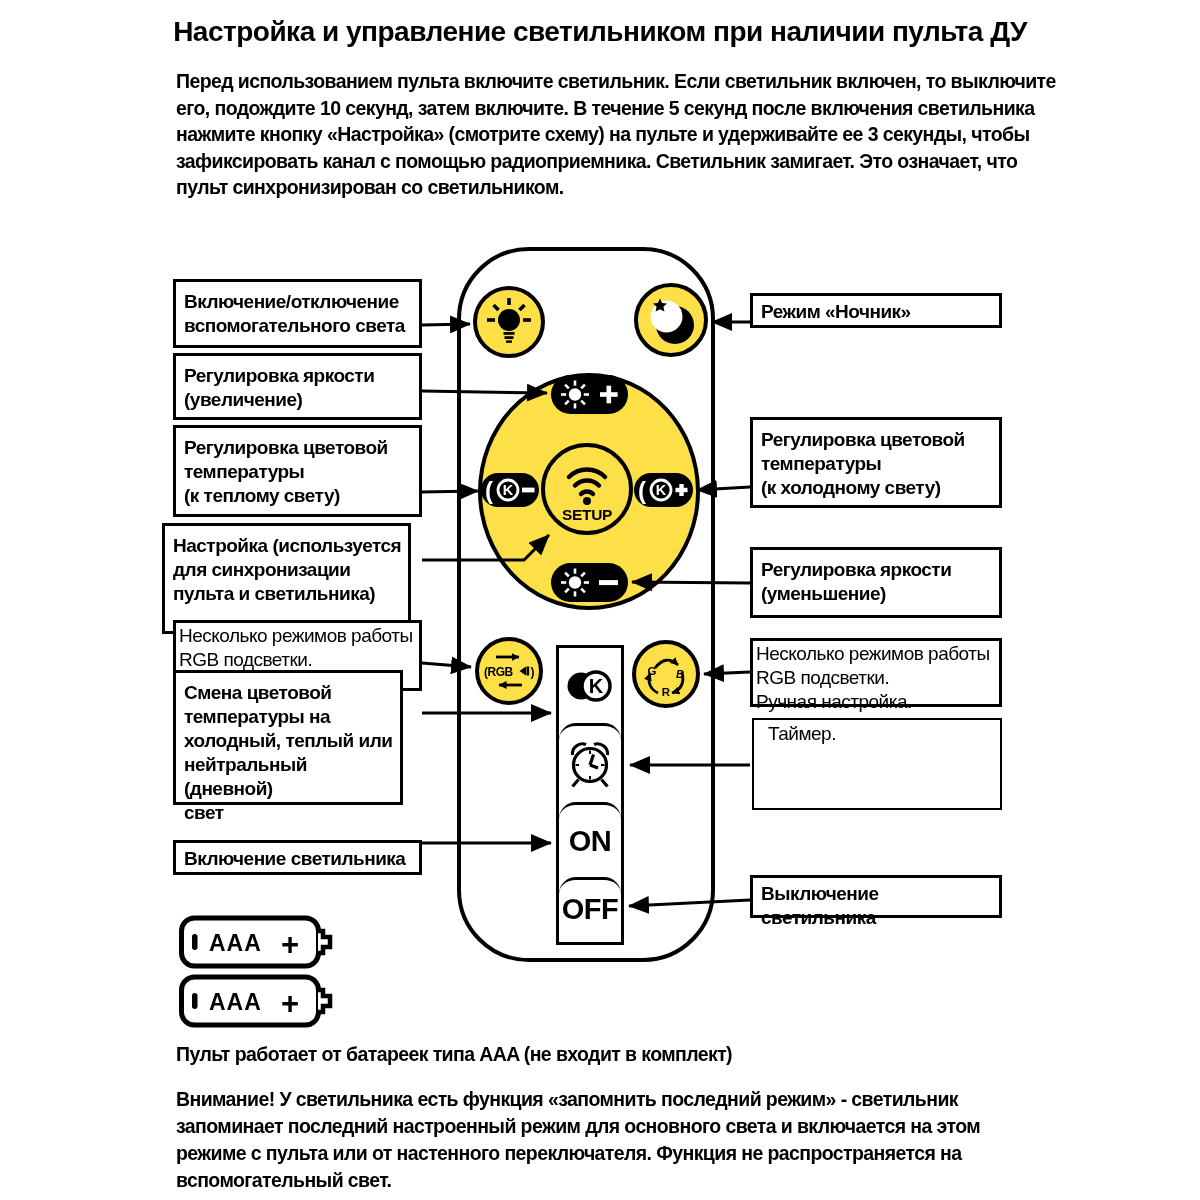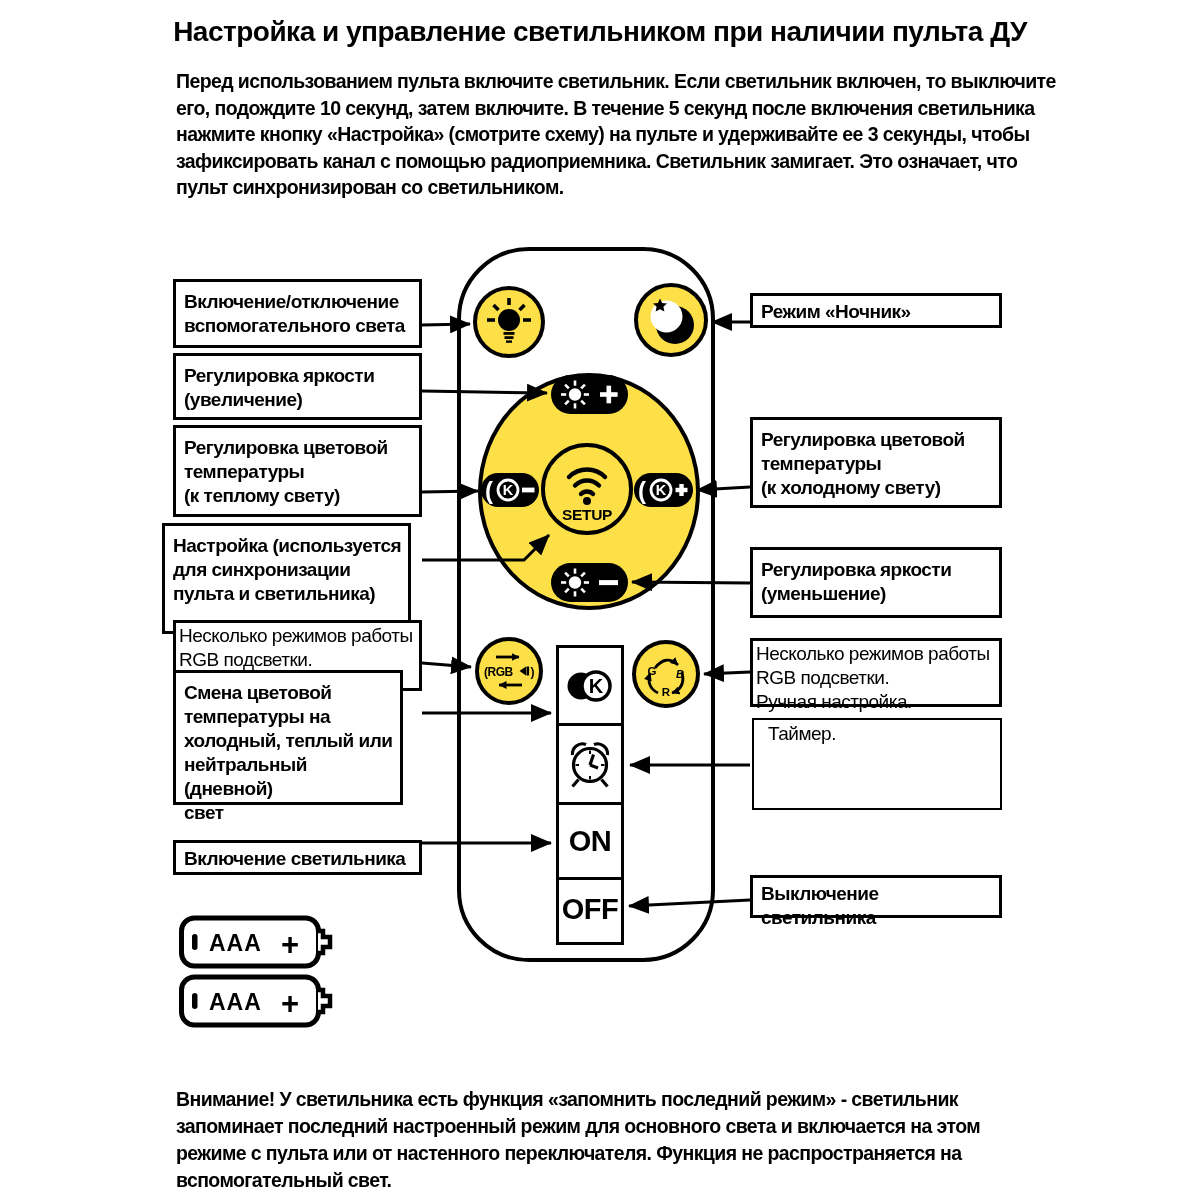--- a/index.html
+++ b/index.html
@@ -16,21 +16,21 @@
   .callout.regular{font-weight:400;padding:1px 2px 0 3px;}
   .callout.thin{border-width:2px;font-weight:400;padding:2px 0 0 14px;}
   .callout.single{padding-top:4px;}
   .remote{left:457px;top:247px;width:258px;height:715px;border:4px solid #000;
           border-radius:72px;box-sizing:border-box;z-index:5;}
   .circle{border:4px solid #000;border-radius:50%;box-sizing:border-box;background:#fde047;z-index:8;}
   .pill{background:#000;box-sizing:border-box;z-index:9;}
   .btncol{left:556px;top:645px;width:68px;height:300px;border:3px solid #000;
           box-sizing:border-box;background:#fff;z-index:8;}
   .cell{box-sizing:border-box;width:62px;display:flex;align-items:center;justify-content:center;}
-  .cell+.cell{border-top:3px solid #000;}
+  .cell+.cell{border-top:3px solid #000;border-radius:17px;}
   .onoff{font-weight:700;font-size:29px;letter-spacing:-0.5px;}
   svg text{font-family:"Liberation Sans",sans-serif;}
   .overlay{left:0;top:0;z-index:50;pointer-events:none;}
 </style>
 </head>
 <body>
 
 <div class="page">
 
   <div class="abs title">Настройка и управление светильником при наличии пульта ДУ</div>
@@ -244,20 +244,21 @@
     <text x="103" y="40.5" font-size="31" font-weight="700">+</text>
   </svg>
   <svg class="abs" style="left:178px;top:973px;" width="162" height="56" viewBox="0 0 162 56">
     <rect x="3.5" y="4" width="137" height="48" rx="13" fill="#fff" stroke="#000" stroke-width="5"></rect>
     <path d="M 140 17 h 5 v 6 h 7 v 10 h -7 v 6 h -5" fill="#fff" stroke="#000" stroke-width="4.5"></path>
     <rect x="14" y="20" width="5.5" height="16" rx="2.75" fill="#000"></rect>
     <text x="31" y="37" font-size="23" font-weight="700" letter-spacing="1">AAA</text>
     <text x="103" y="40.5" font-size="31" font-weight="700">+</text>
   </svg>
 
+  <div class="abs para" style="left:176px;top:1041px;width:910px;">Пульт работает от батареек типа AAA (не входит в комплект)</div>
   <div class="abs para" style="left:176px;top:1086px;width:910px;line-height:27px;">Внимание! У светильника есть функция «запомнить последний режим» - светильник
 запоминает последний настроенный режим для основного света и включается на этом
 режиме с пульта или от настенного переключателя. Функция не распространяется на
 вспомогательный свет.</div>
 
   <svg class="abs overlay" width="1200" height="1200" viewBox="0 0 1200 1200">
     <defs>
       <marker id="ah" markerUnits="userSpaceOnUse" markerWidth="22" markerHeight="18" refX="20" refY="9" orient="auto">
         <path d="M0,0 L21,9 L0,18 z" fill="#000"></path>
       </marker>

